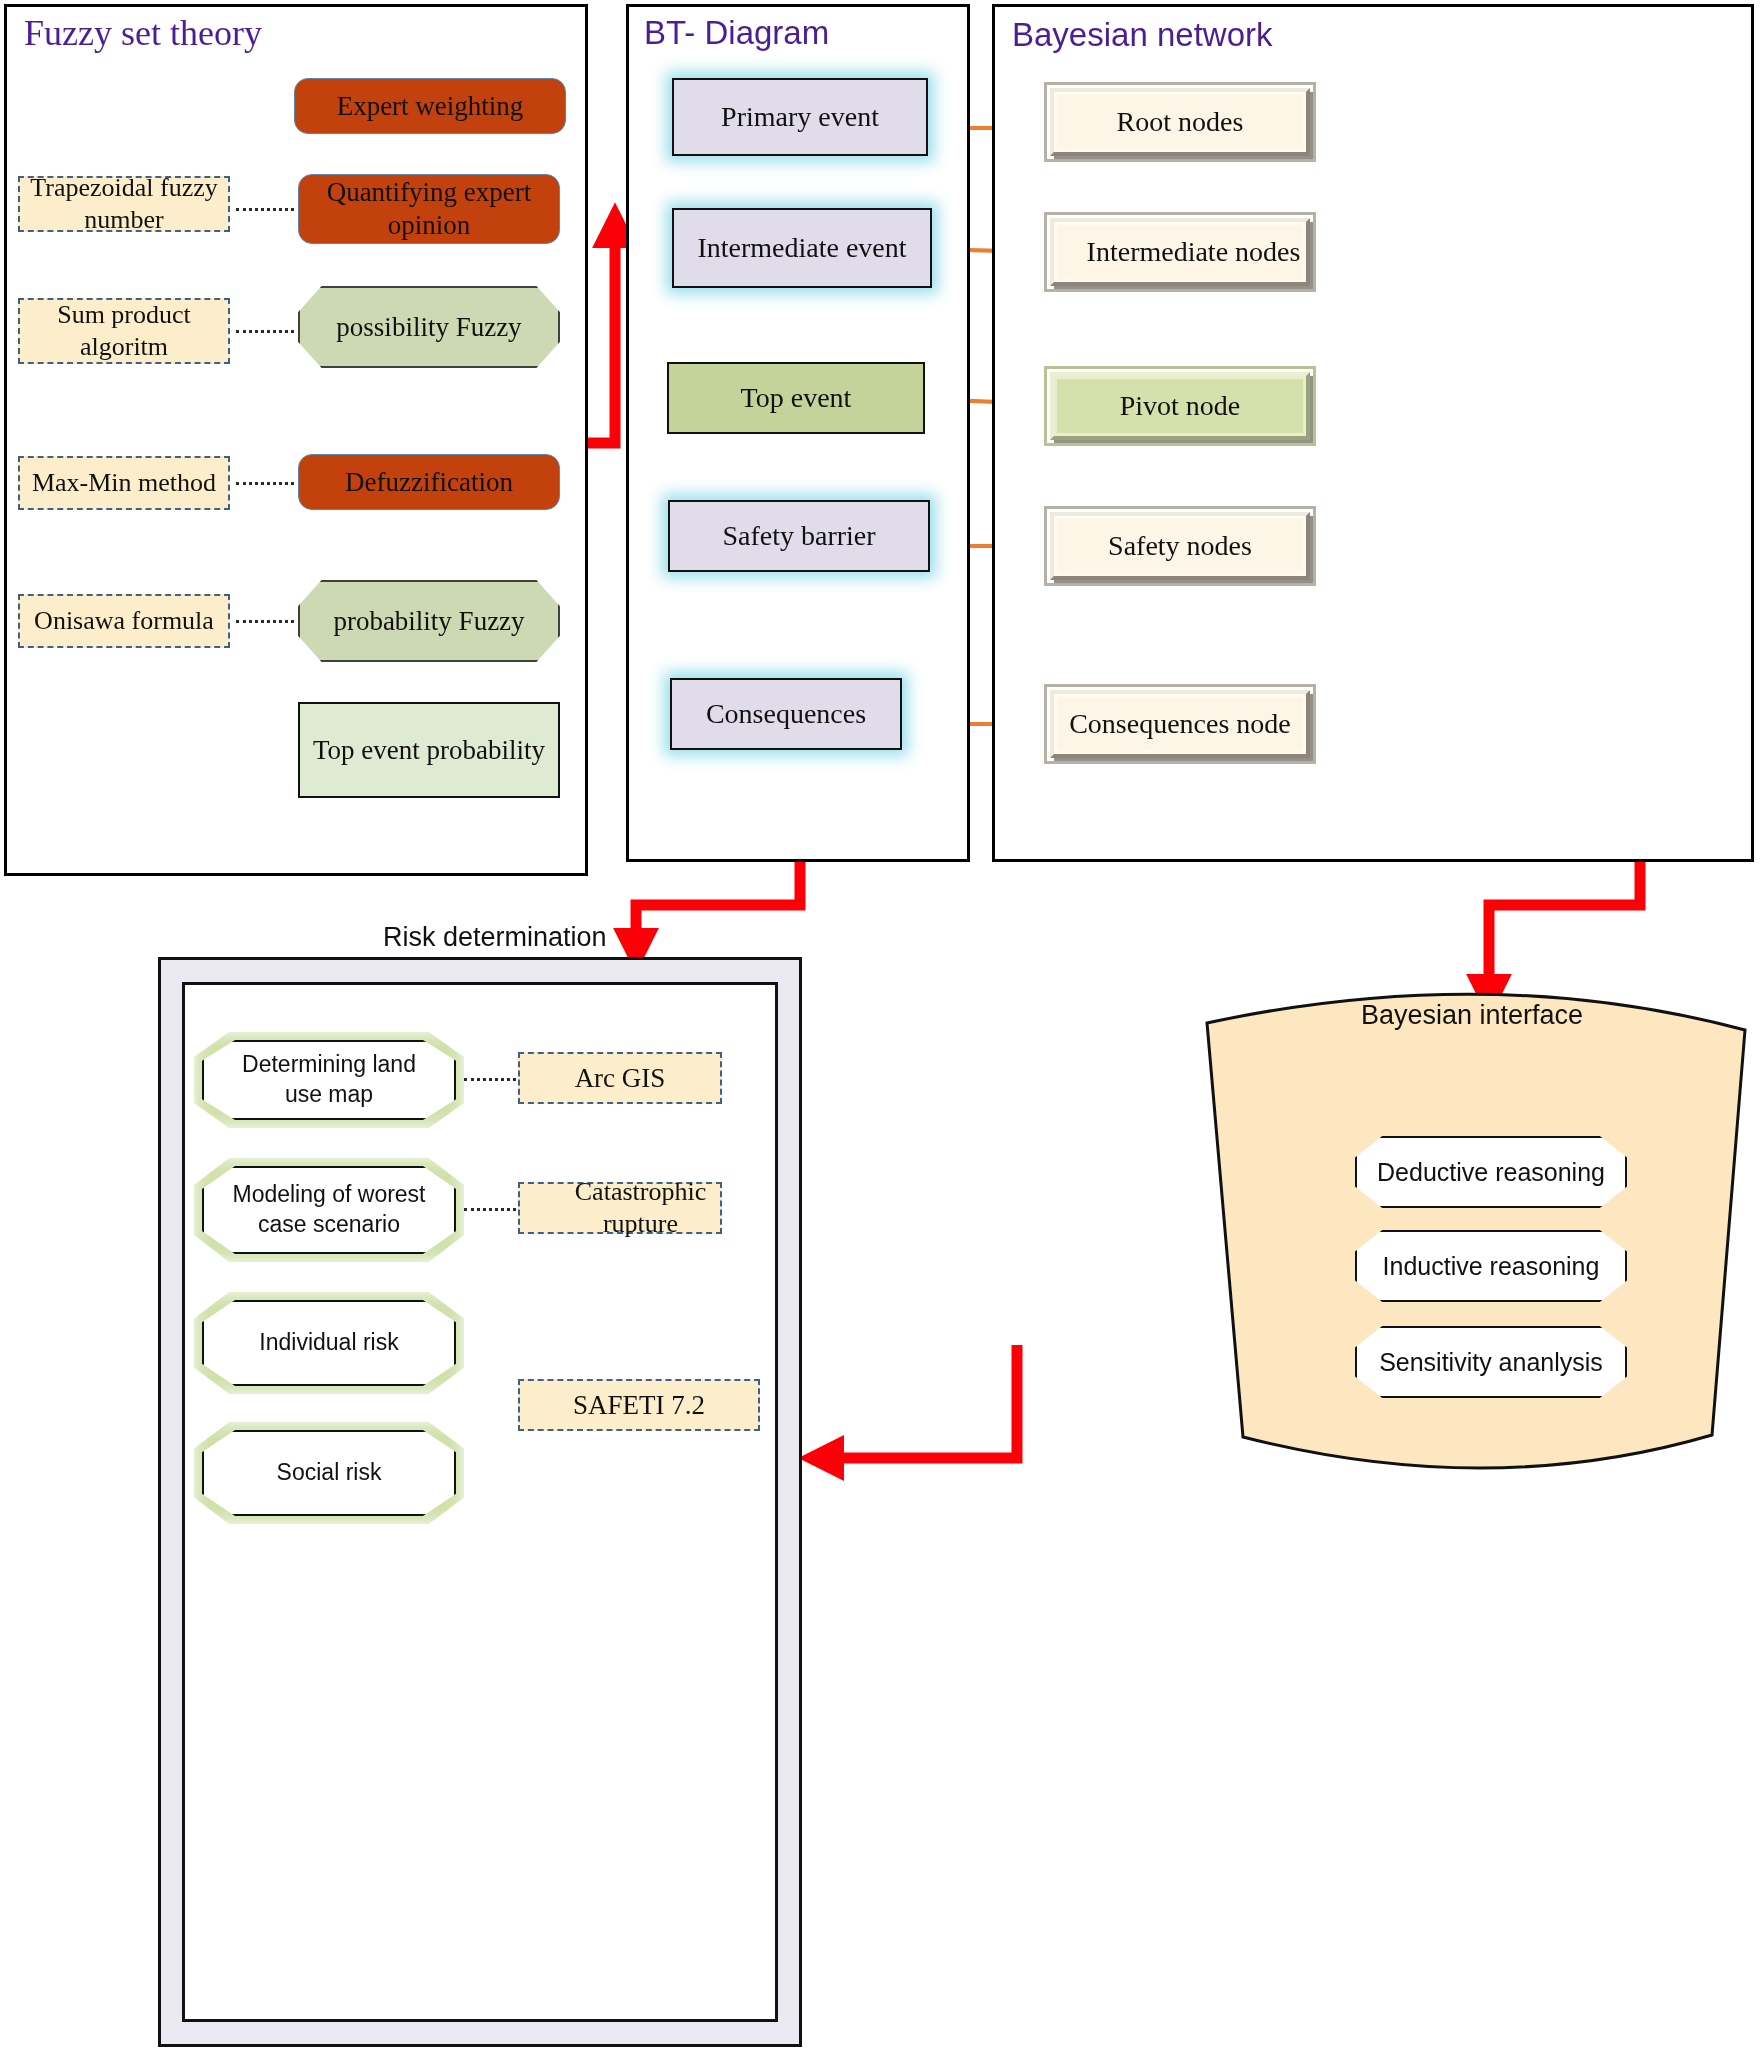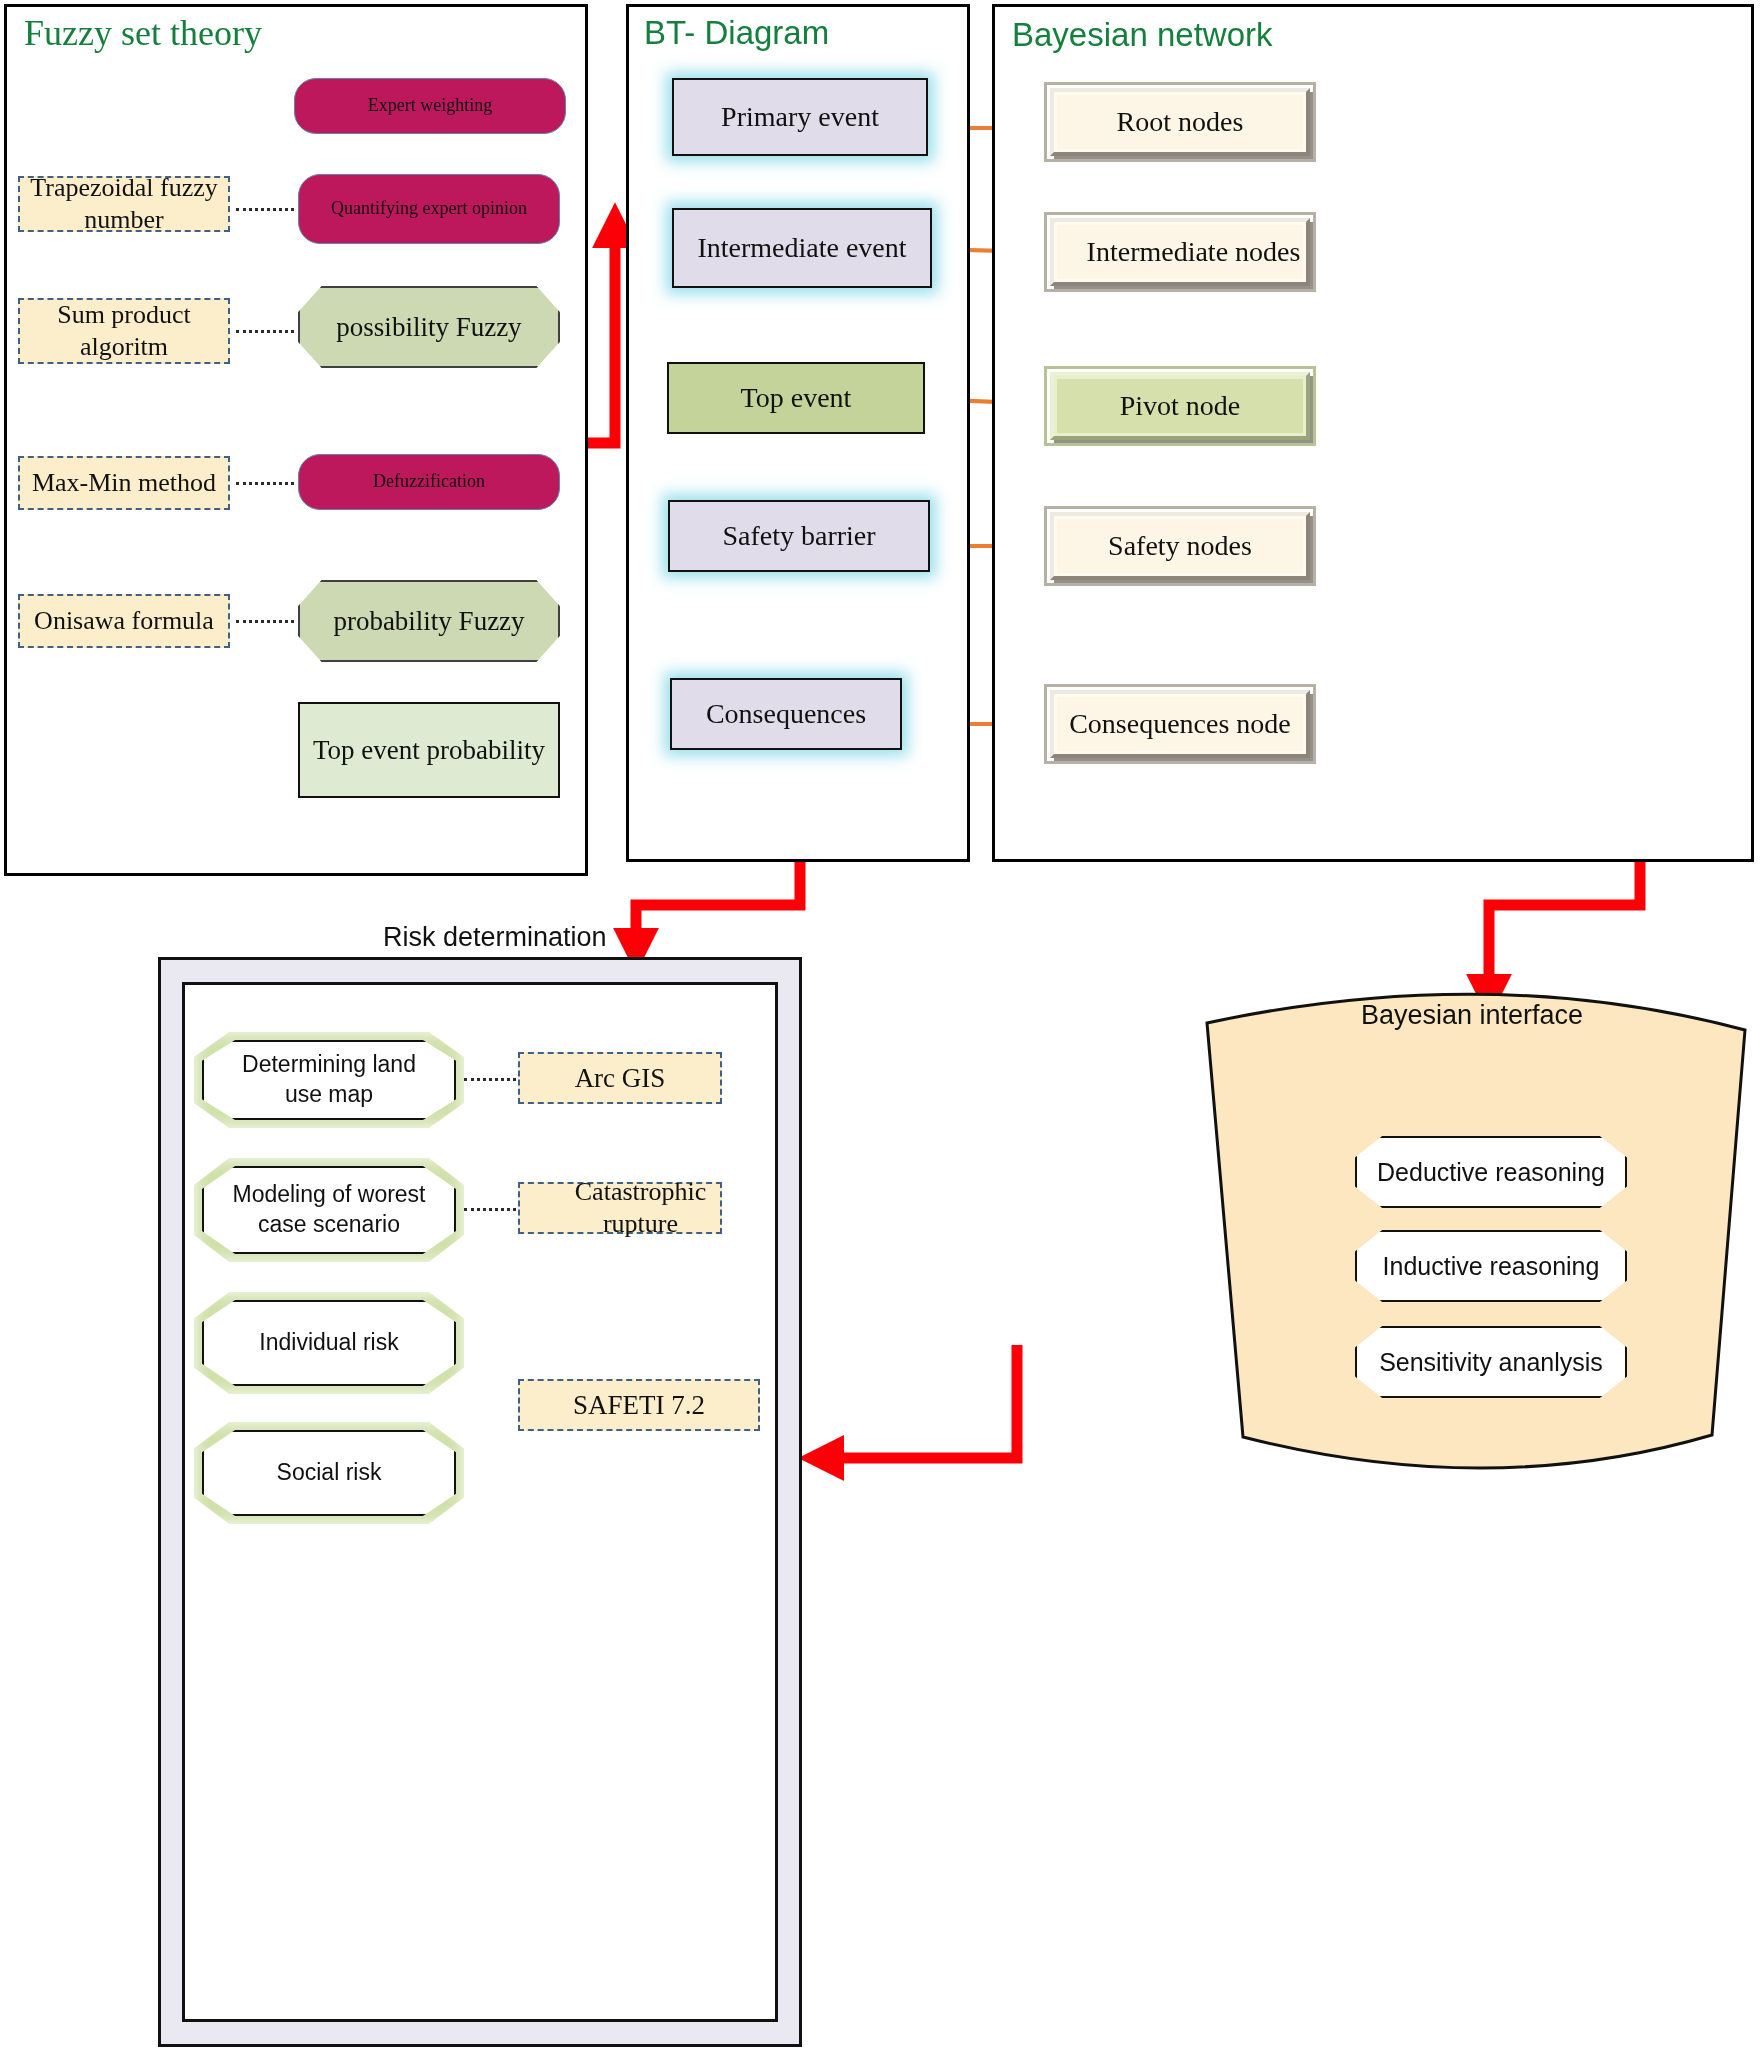--- a/index.html
+++ b/index.html
@@ -1,27 +1,27 @@
 <!DOCTYPE html>
 <html><head>
 <meta charset="utf-8">
 <style>
   html,body{margin:0;padding:0;background:#ffffff;}
   body{width:1760px;height:2050px;position:relative;font-family:"Liberation Serif",serif;overflow:hidden;}
   .canvas{position:absolute;left:0;top:0;width:1760px;height:2050px;}
 
   
   .panel{position:absolute;border:3px solid #000;background:#fff;box-sizing:border-box;}
-  .panel-title{position:absolute;font-family:"Liberation Sans",sans-serif;font-size:33px;color:#15803d;white-space:nowrap;}
+  .panel-title{position:absolute;font-family:"Liberation Sans",sans-serif;font-size:33px;color:#4c1d95;white-space:nowrap;}
 
   
   .node{position:absolute;box-sizing:border-box;display:flex;align-items:center;justify-content:center;text-align:center;line-height:1.22;}
 
   
-  .rounded-green{background:#be185d;border:1.6px solid #5b86ad;border-radius:22px;font-size:18px;color:#111;}
+  .rounded-green{background:#c2410c;border:1.6px solid #5b86ad;border-radius:14px;font-size:27px;color:#111;}
   
   .oct-green{background:#cdd9b3;border:2px solid #404040;font-size:27px;color:#111;
     clip-path:polygon(9% 0,91% 0,100% 32%,100% 68%,91% 100%,9% 100%,0 68%,0 32%);}
   
   .rect-green{background:#dfead3;border:2px solid #111;font-size:27px;color:#111;}
 
   
   .dashed-tan{background:#fdeecb;border:2.6px dashed #3f6187;font-size:26px;color:#111;}
 
   

